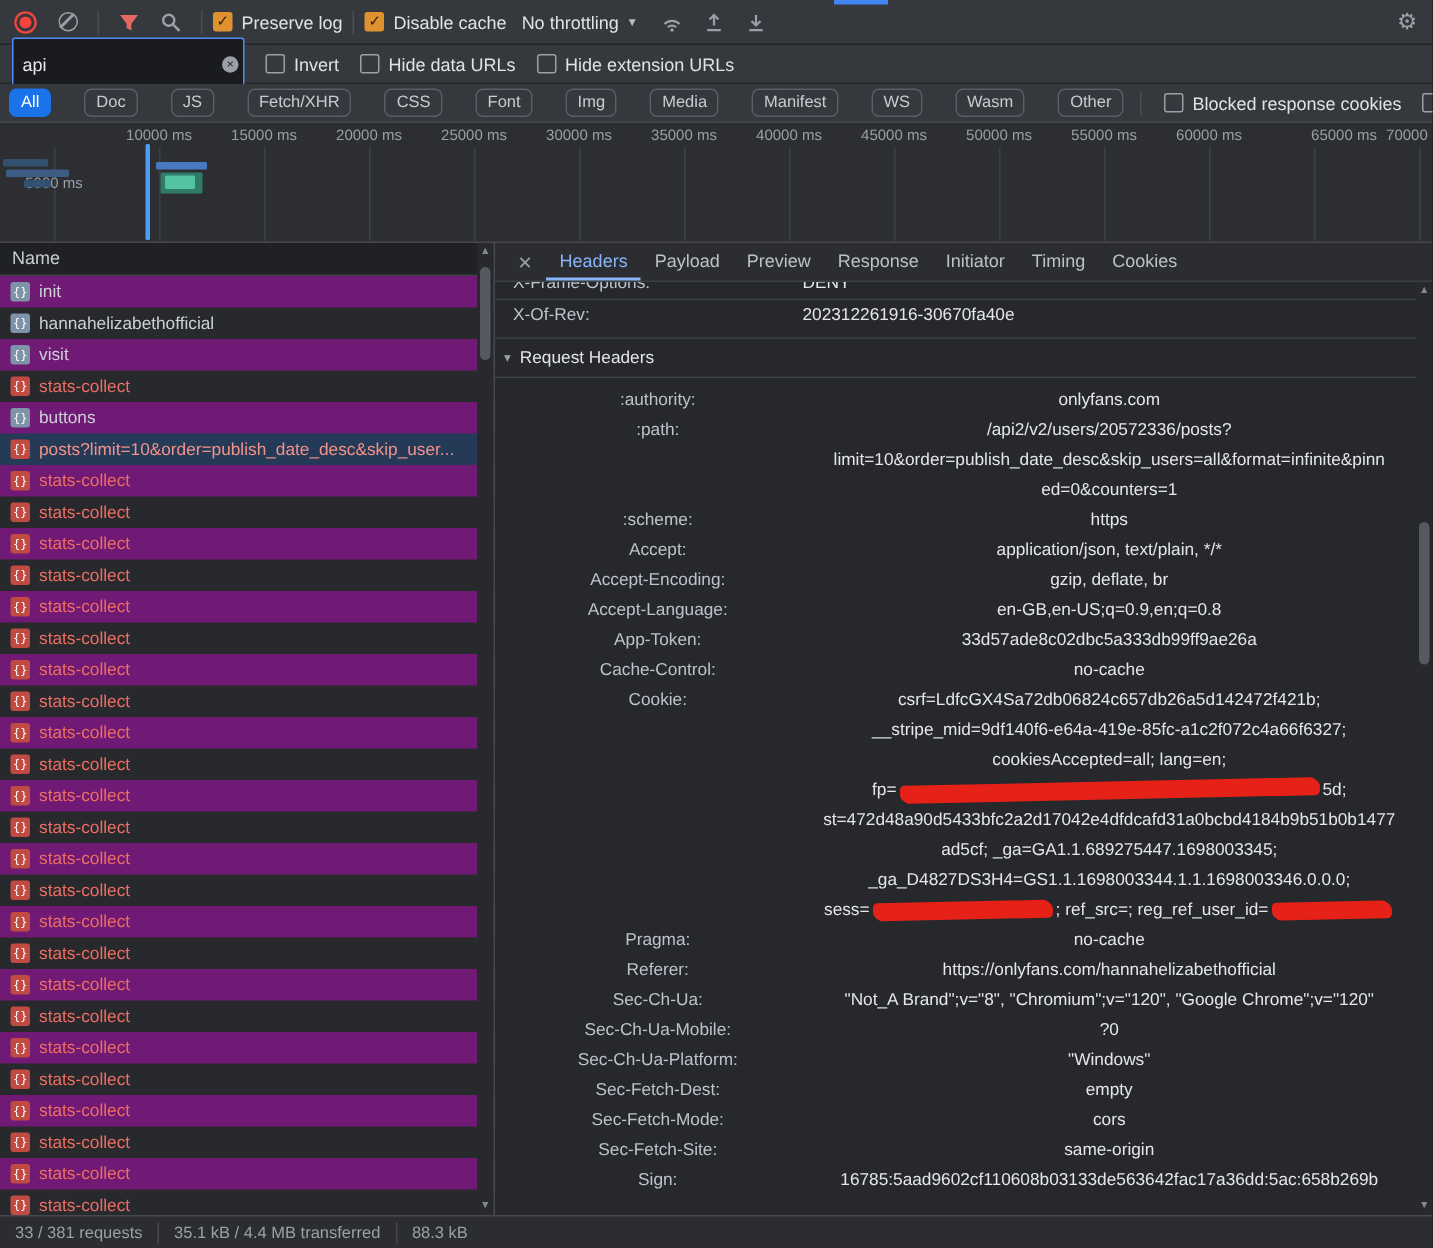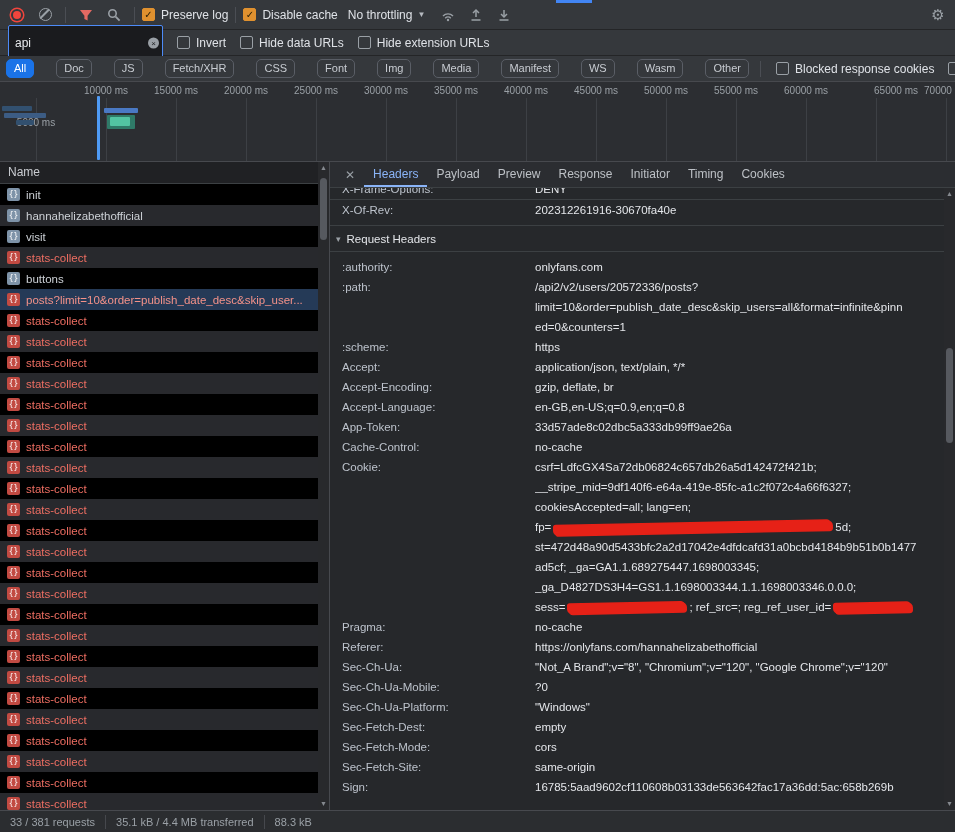--- a/index.html
+++ b/index.html
@@ -41,21 +41,21 @@
   .chips-cbs{display:flex;align-items:center;gap:14px;margin-left:4px;}
 
   
   .overview{position:absolute;left:0;top:82px;width:100%;height:80px;background:#2c2e32;border-bottom:1px solid #47494e;overflow:hidden;}
   .ov-label{position:absolute;top:3px;transform:translateX(-50%);font-size:10px;color:#9aa0a6;white-space:nowrap;}
   .ov-line{position:absolute;top:16px;bottom:0;width:1px;background:#3d4045;}
   .ov-bar{position:absolute;border-radius:1px;}
 
   
   .main{position:absolute;left:0;top:162px;right:0;bottom:22px;display:flex;}
-  .left-panel{width:330px;flex:none;background:#000000;border-right:1px solid #47494e;position:relative;overflow:hidden;}
+  .left-panel{width:330px;flex:none;background:#701a75;border-right:1px solid #47494e;position:relative;overflow:hidden;}
   .name-header{height:22px;line-height:21px;padding-left:8px;border-bottom:1px solid #3c4043;color:#c9ccd1;
                position:relative;z-index:2;background:#202124;}
   .req-rows{position:absolute;top:22px;left:0;right:0;bottom:0;overflow:hidden;}
   .req-row{height:21px;display:flex;align-items:center;color:#cdd1d6;font-size:11.5px;}
   .req-row:nth-child(even){background:#28292d;}
   .req-row.error{color:#ee6e62;}
   .req-row.selected{background:#253a57;}
   .req-row.selected.error{color:#f49289;}
   .req-icon{width:13px;height:13px;border-radius:2px;font-size:8px;line-height:13px;text-align:center;color:#fff;
             flex:none;margin:0 6px 0 7px;font-family:"DejaVu Sans Mono",monospace;}
@@ -82,21 +82,21 @@
   .hdr-content{position:absolute;left:0;right:11px;top:26px;bottom:0;overflow:hidden;font-size:11.5px;}
   .hdr-scroll{position:relative;top:-9px;}
   .hdr-row{display:flex;}
   .hdr-key{width:205px;flex:none;padding-left:12px;color:#bdc3cc;line-height:20px;white-space:nowrap;overflow:hidden;}
   .hdr-val{flex:1;color:#e4e6ea;min-width:0;}
   .hdr-line{line-height:20px;height:20px;white-space:nowrap;overflow:hidden;}
   .response-block{border-bottom:1px solid #3c4043;padding-bottom:5px;}
   .response-block .hdr-row:first-child{border-bottom:1px solid #3c4043;}
   .section-row{height:26px;display:flex;align-items:center;gap:6px;padding-left:6px;border-bottom:1px solid #3c4043;color:#e4e6ea;}
   .tri{font-size:9px;color:#9aa0a6;}
-  .request-block{padding-top:5px;}
+  .request-block{padding-top:5px;text-align:center;}
   .redact{display:inline-block;height:10px;background:#e62117;border-radius:7px 10px 8px 9px;vertical-align:middle;
           margin:0 2px;transform:rotate(-1.2deg);box-shadow:1px 2px 0 -1px #e62117,-1px -2px 0 -1px #e62117;}
 
   
   .statusbar{position:absolute;left:0;right:0;bottom:0;height:22px;background:#2b2d30;border-top:1px solid #47494e;
              display:flex;align-items:center;color:#9aa0a6;font-size:11px;}
   .sb-item{padding:0 10px;white-space:nowrap;}
   .sb-sep{width:1px;height:14px;background:#46484d;flex:none;}
 </style>
 </head>

